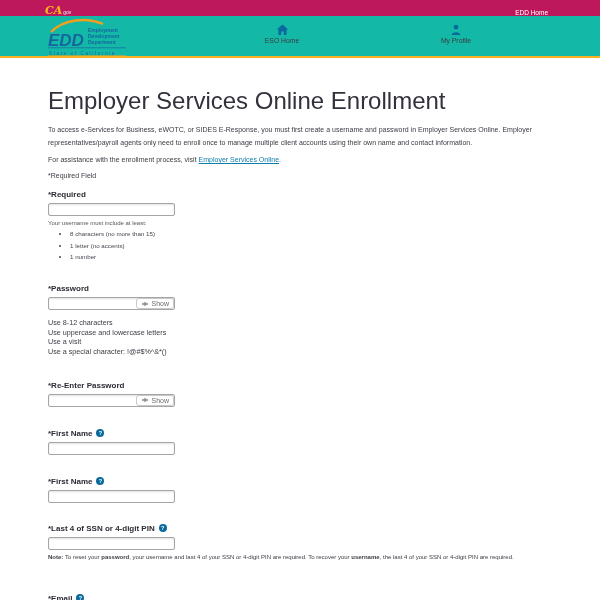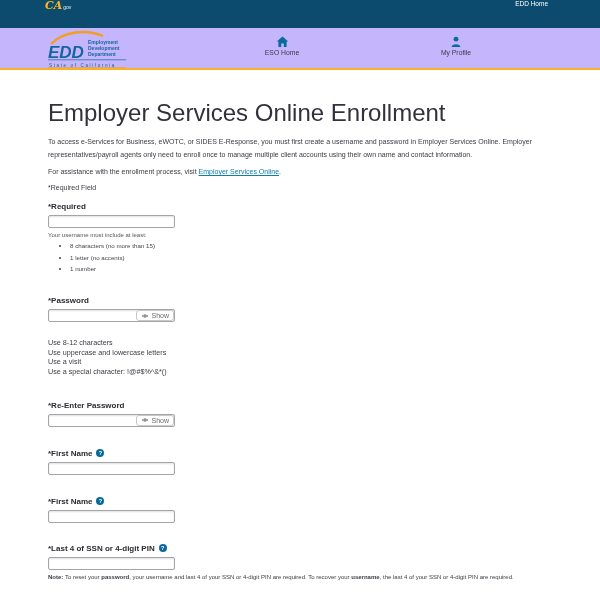--- a/index.html
+++ b/index.html
@@ -1,30 +1,30 @@
 <!DOCTYPE html>
 <html><head>
 <meta charset="utf-8">
 <title>Employer Services Online Enrollment</title>
 <style>
   * { margin:0; padding:0; box-sizing:border-box; }
   html,body { width:600px; height:600px; overflow:hidden; background:#fff;
     font-family:"Liberation Sans", sans-serif; color:#3b3b44; }
 
   
-  .utility-bar { height:28px; background:#0c4a6e; display:flex;
-    align-items:flex-start; justify-content:space-between; padding:0 52px 0 45px; }
+  .utility-bar { height:16px; background:#be185d; display:flex;
+    align-items:flex-end; justify-content:space-between; padding:0 52px 0 45px; }
   .ca-logo { display:flex; align-items:flex-end; cursor:pointer; line-height:1; }
   .ca-logo .ca { font-family:"DejaVu Serif", serif; font-style:italic;
     font-weight:bold; font-size:11px; color:#fdb71d; }
   .ca-logo .gov { font-size:5px; color:#e8f2f7; margin-left:1px; margin-bottom:1px; }
   .edd-home-link { font-size:6.5px; color:#ffffff; text-decoration:none; cursor:pointer; }
 
   
-  .main-header { position:relative; height:40px; background:#c4b5fd; }
+  .main-header { position:relative; height:40px; background:#14b8a6; }
   .edd-logo { position:absolute; left:48px; top:2px; }
   .nav-item { position:absolute; top:6px; width:80px; text-align:center; cursor:pointer; }
   .nav-item .icon { display:block; height:13px; }
   .nav-item .nav-label { display:block; margin-top:2px; font-size:6.8px; color:#3b3b44; }
   .nav-eso { left:242px; }
   .nav-profile { left:416px; }
 
   .gold-rule { height:2px; background:#f9b122; }
 
   
@@ -51,21 +51,21 @@
   .show-btn { position:absolute; right:1px; top:1px; height:11px;
     display:flex; align-items:center; gap:2px; padding:0 4px;
     border:1px solid #c9c9c9; border-radius:3px; background:#fff;
     color:#6b6b6b; font-size:7px; cursor:pointer;
     font-family:"Liberation Sans", sans-serif; }
 
   .username-hint { margin-top:4px; font-size:6px; color:#55555e; }
   .username-rules { margin:4px 0 0 22px; list-style:disc; }
   .username-rules li { font-size:6.2px; color:#45454e; margin-bottom:4.5px; }
 
-  .password-rules { margin-top:16px; }
+  .password-rules { margin-top:8px; }
   .password-rules div { font-size:7.2px; line-height:9.7px; color:#3b3b44; }
 
   .ssn-note { margin-top:4px; font-size:6px; color:#3b3b44; white-space:nowrap; }
   .ssn-note b { font-weight:bold; }
 
   .mt-lg { margin-top:24px; }
   .mt-xl { margin-top:34px; }
 </style>
 </head>
 <body>

